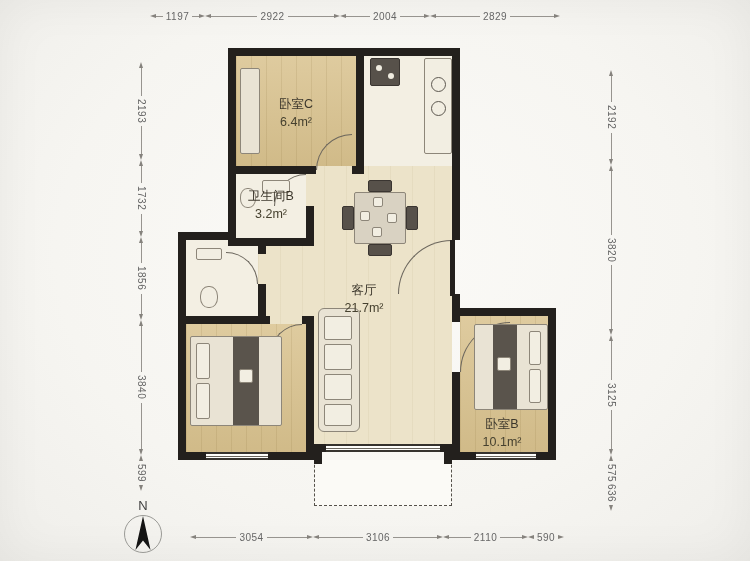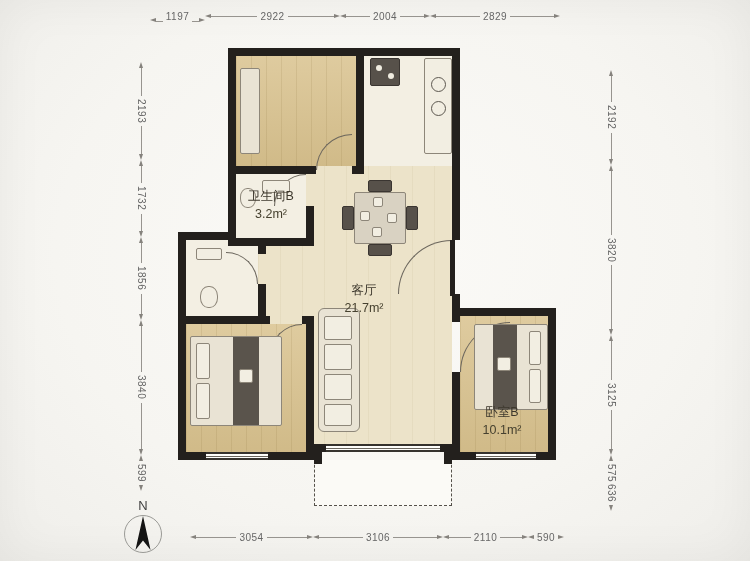--- a/index.html
+++ b/index.html
@@ -141,34 +141,38 @@
     <div class="furn lite" style="left:54px;top:44px;width:12px;height:34px;"></div>
     <div class="runner" style="left:18px;top:0;width:24px;height:84px;"></div>
     <div class="furn lite" style="left:22px;top:32px;width:14px;height:14px;"></div>
   </div>
 
   <div class="furn lite" style="left:262px;top:180px;width:28px;height:13px;"></div>
   <div class="furn lite" style="left:240px;top:188px;width:16px;height:20px;border-radius:45%;"></div>
   <div class="furn lite" style="left:196px;top:248px;width:26px;height:12px;"></div>
   <div class="furn lite" style="left:200px;top:286px;width:18px;height:22px;border-radius:45%;"></div>
 
+  <div class="room-label" style="left:248px;top:96px;">
+    <span class="rname">卧室C</span>
+    <span class="rarea">6.4m²</span>
+  </div>
   <div class="room-label" style="left:223px;top:188px;">
     <span class="rname">卫生间B</span>
     <span class="rarea">3.2m²</span>
   </div>
   <div class="room-label" style="left:316px;top:282px;">
     <span class="rname">客厅</span>
     <span class="rarea">21.7m²</span>
   </div>
-  <div class="room-label" style="left:454px;top:404px;">
+  <div class="room-label" style="left:454px;top:416px;">
     <span class="rname">卧室B</span>
     <span class="rarea">10.1m²</span>
   </div>
 
-  <div class="dim-h" style="left:150px;top:10px;width:55px;align-items:flex-end;">
+  <div class="dim-h" style="left:150px;top:10px;width:55px;">
     <span class="ah l"></span>
       <span class="ln"></span>
     <span class="lbl">1197</span>
     <span class="ln"></span>
       <span class="ah r"></span>
   </div>
   <div class="dim-h" style="left:205px;top:10px;width:135px;">
     <span class="ah l"></span>
       <span class="ln"></span>
     <span class="lbl">2922</span>

